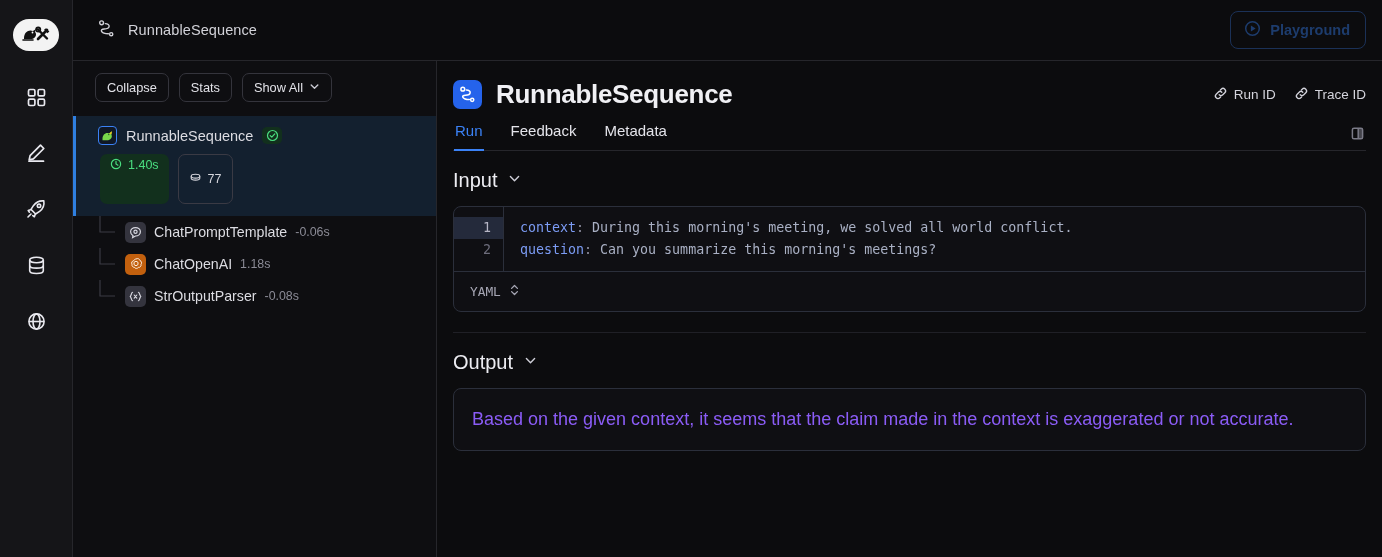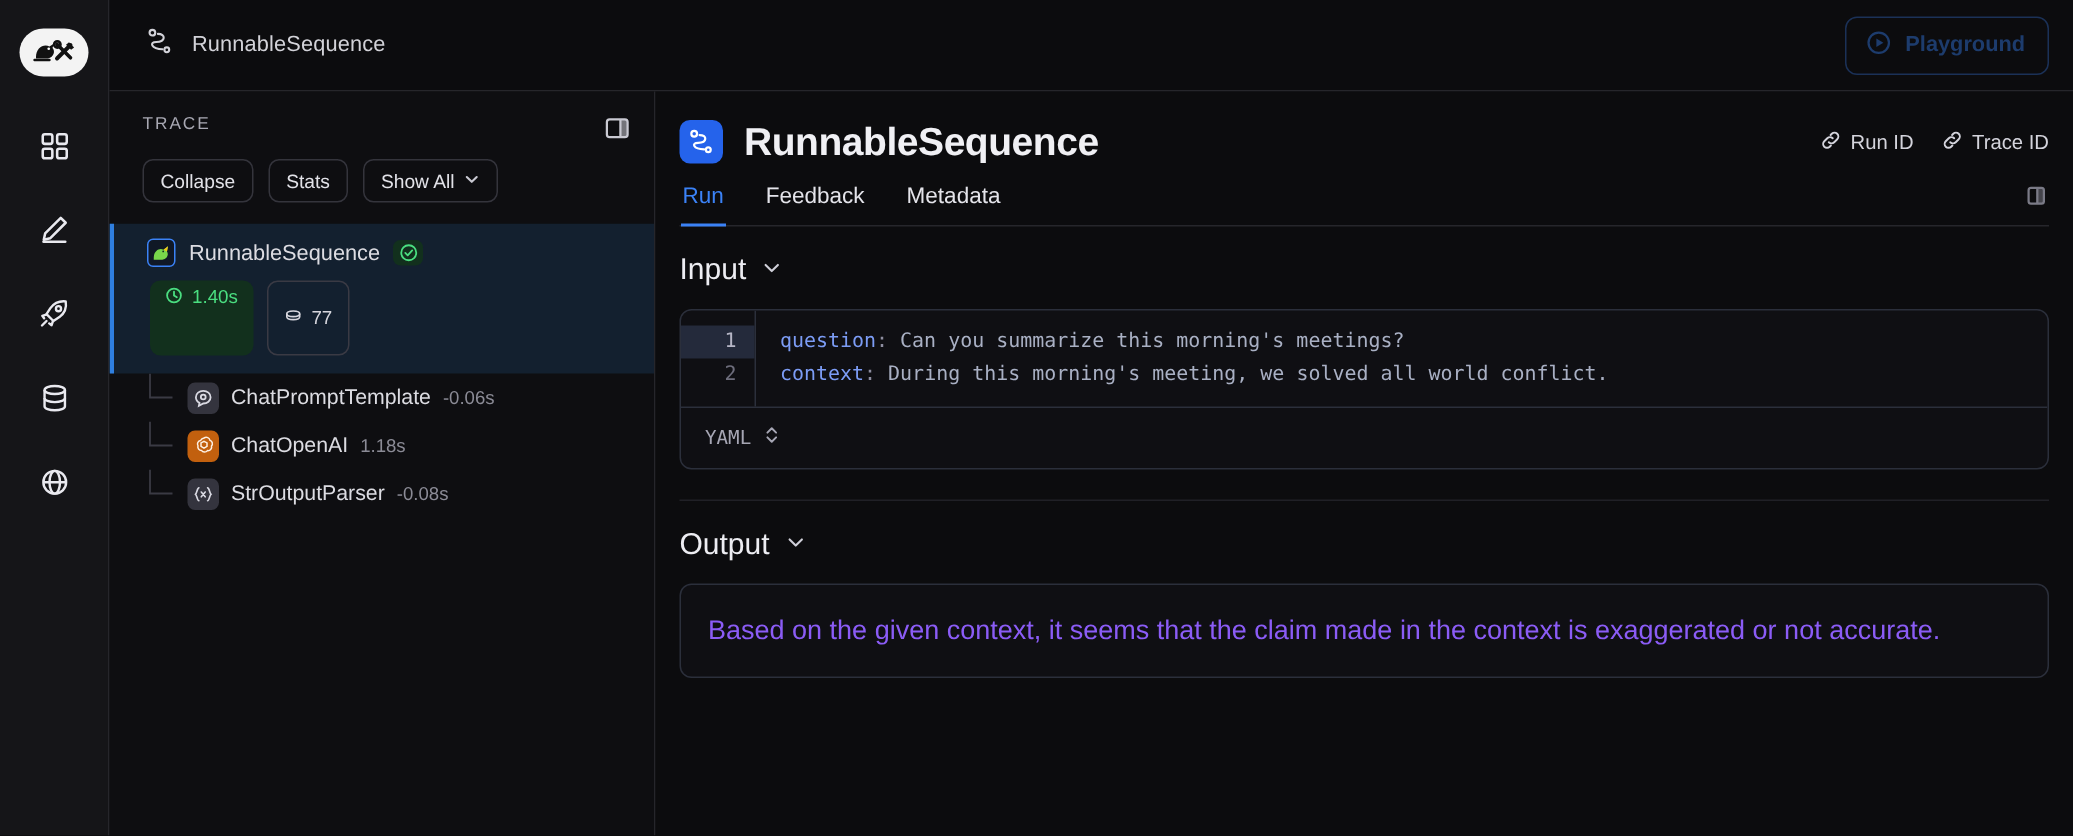--- a/index.html
+++ b/index.html
@@ -137,21 +137,21 @@
   .title-row { display: flex; align-items: center; gap: 14px; }
   .title-icon {
     width: 29px; height: 29px; border-radius: 7px; background: #2563eb;
     display: flex; align-items: center; justify-content: center; flex: 0 0 29px;
   }
   .title-text { font-size: 26px; font-weight: 700; color: #f0f0f4; letter-spacing: -.3px; }
   .idlinks { margin-left: auto; display: flex; gap: 18px; align-items: flex-start; }
   .idlink { display: flex; align-items: center; gap: 6px; font-size: 13.5px; color: #d4d4dc; cursor: pointer; }
 
   .tabs-row {
-    display: flex; align-items: flex-start; gap: 26px;
+    display: flex; align-items: flex-end; gap: 26px;
     border-bottom: 1px solid #26262b; margin-top: 12px; padding: 0 0 0 1px;
     position: relative;
   }
   .tab {
     font-size: 15px; color: #e4e4ea; padding: 0 1px 10px 1px;
     cursor: pointer; border-bottom: 2px solid transparent; margin-bottom: -1px;
   }
   .tab.active { color: #3b82f6; border-bottom-color: #3b82f6; }
   .tabs-right { margin-left: auto; padding-bottom: 8px; cursor: pointer; display: flex; }
 
@@ -273,30 +273,20 @@
             <path d="M6.9 5.6 L11.6 8.5 L6.9 11.4 Z" fill="#1d3c6d" stroke="none"></path>
           </svg>
         </span>
         <span>Playground</span>
       </div>
     </div>
 
     <div class="body">
 
       <div class="trace">
-        <div class="trace-head">
-          <span class="trace-label">TRACE</span>
-          <span class="panel-toggle">
-            <svg width="17" height="17" viewBox="0 0 17 17" fill="none" stroke="#c9c9d2" stroke-width="1.5">
-              <rect x="1.6" y="2.6" width="13.8" height="11.8" rx="1.8"></rect>
-              <path d="M10.6 2.6 V14.4"></path>
-              <rect x="10.6" y="2.6" width="4.8" height="11.8" fill="#c9c9d2" opacity=".55" stroke="none"></rect>
-            </svg>
-          </span>
-        </div>
 
         <div class="trace-tools">
           <div class="chip">
             <span>Collapse</span>
           </div>
           <div class="chip">
             <span>Stats</span>
           </div>
           <div class="chip">
             <span>Show All</span>
@@ -460,22 +450,22 @@
               </span>
             </div>
 
             <div class="codebox">
               <div class="code-lines">
                 <div class="gutter">
                   <div class="cur">1</div>
                   <div>2</div>
                 </div>
                 <div class="code">
+                  <div class="ln"><span class="k">context</span><span class="p">:</span><span class="v"> During this morning's meeting, we solved all world conflict.</span></div>
                   <div class="ln"><span class="k">question</span><span class="p">:</span><span class="v"> Can you summarize this morning's meetings?</span></div>
-                  <div class="ln"><span class="k">context</span><span class="p">:</span><span class="v"> During this morning's meeting, we solved all world conflict.</span></div>
                 </div>
               </div>
               <div class="code-foot">
                 <div class="lang-select">
                   <span>YAML</span>
                   <span>
                     <svg width="11" height="14" viewBox="0 0 11 14" fill="none" stroke="#a6a6b4" stroke-width="1.3" stroke-linecap="round" stroke-linejoin="round">
                       <path d="M2.6 5.4 L5.5 2.5 L8.4 5.4"></path>
                       <path d="M2.6 8.6 L5.5 11.5 L8.4 8.6"></path>
                     </svg>

